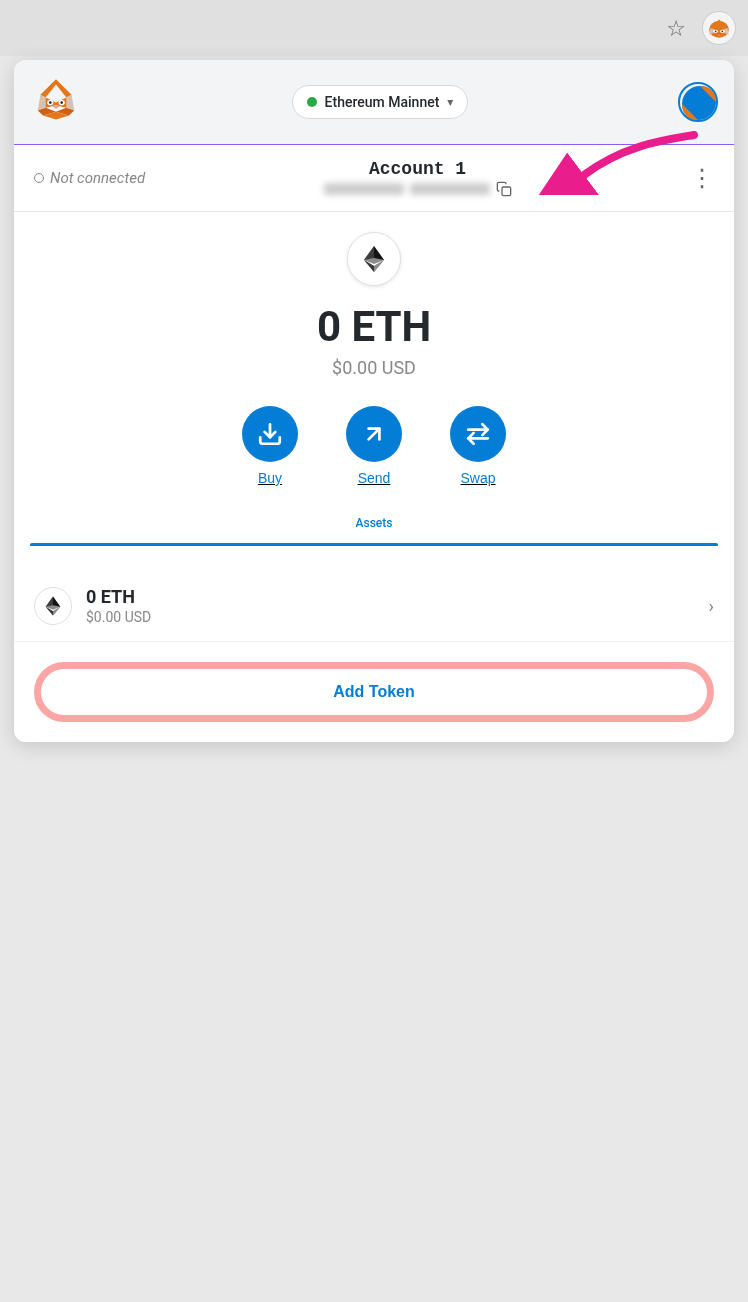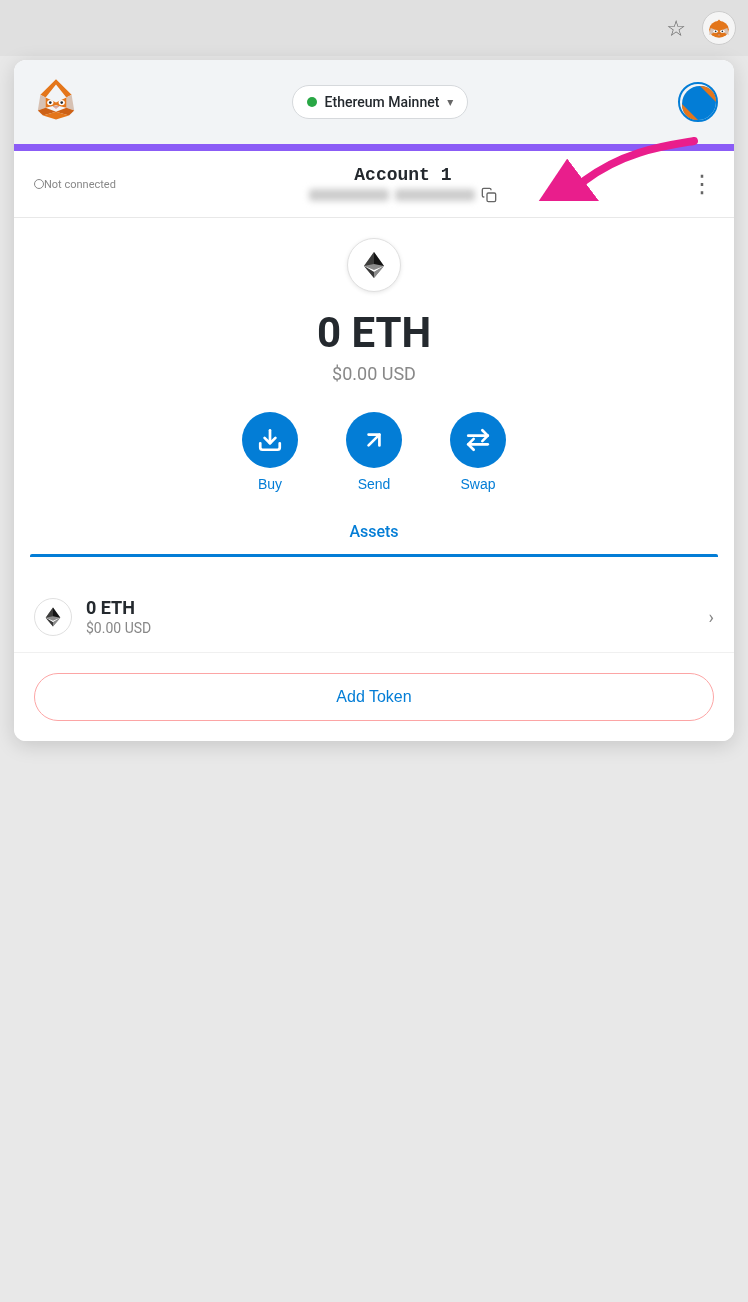--- a/index.html
+++ b/index.html
@@ -61,21 +61,21 @@
       margin-top: 4px;
     }
 
     
     .popup-header {
       background: #f2f4f6;
       padding: 14px 16px;
       display: flex;
       align-items: center;
       justify-content: space-between;
-      border-bottom: 7px solid #8b5cf6;
+      border-bottom: 1px solid #8b5cf6;
     }
 
     .network-selector {
       display: flex;
       align-items: center;
       gap: 8px;
       background: white;
       border: 1px solid #d6d9dc;
       border-radius: 20px;
       padding: 8px 14px;
@@ -115,23 +115,24 @@
       padding: 14px 20px;
       display: flex;
       align-items: center;
       justify-content: space-between;
       border-bottom: 1px solid #e8e8e8;
     }
 
     .not-connected {
       display: flex;
       align-items: center;
-      gap: 0;
-      font-size: 11px;
+      gap: 6px;
+      font-size: 15px;
       color: #888;
+      font-style: italic;
     }
 
     .not-connected-dot {
       width: 10px;
       height: 10px;
       border-radius: 50%;
       border: 1.5px solid #888;
     }
 
     .account-info {
@@ -223,20 +224,21 @@
     }
 
     .action-btn {
       display: flex;
       flex-direction: column;
       align-items: center;
       gap: 8px;
       cursor: pointer;
       background: none;
       border: none;
+      text-decoration: underline;
     }
 
     .action-btn-circle {
       width: 56px;
       height: 56px;
       border-radius: 50%;
       background: #037dd6;
       display: flex;
       align-items: center;
       justify-content: center;
@@ -252,21 +254,21 @@
     .tabs {
       display: flex;
       border-bottom: 2px solid #e0e0e0;
       margin-top: 8px;
     }
 
     .tab {
       flex: 1;
       padding: 14px;
       text-align: center;
-      font-size: 16px;
+      font-size: 12px;
       font-weight: 500;
       cursor: pointer;
       position: relative;
     }
 
     .tab.active {
       color: #037dd6;
     }
 
     .tab.active::after {
@@ -333,26 +335,26 @@
 
     
     .add-token-section {
       padding: 20px;
       background: white;
     }
 
     .add-token-btn {
       width: 100%;
       padding: 14px;
-      border: 1px solid #fca5a5;
+      border: 7px solid #fca5a5;
       border-radius: 30px;
       background: white;
       color: #037dd6;
       font-size: 16px;
-      font-weight: 400;
+      font-weight: 700;
       cursor: pointer;
     }
 
     
     .annotation-container {
       position: relative;
     }
 
     .pink-arrow-svg {
       position: absolute;

